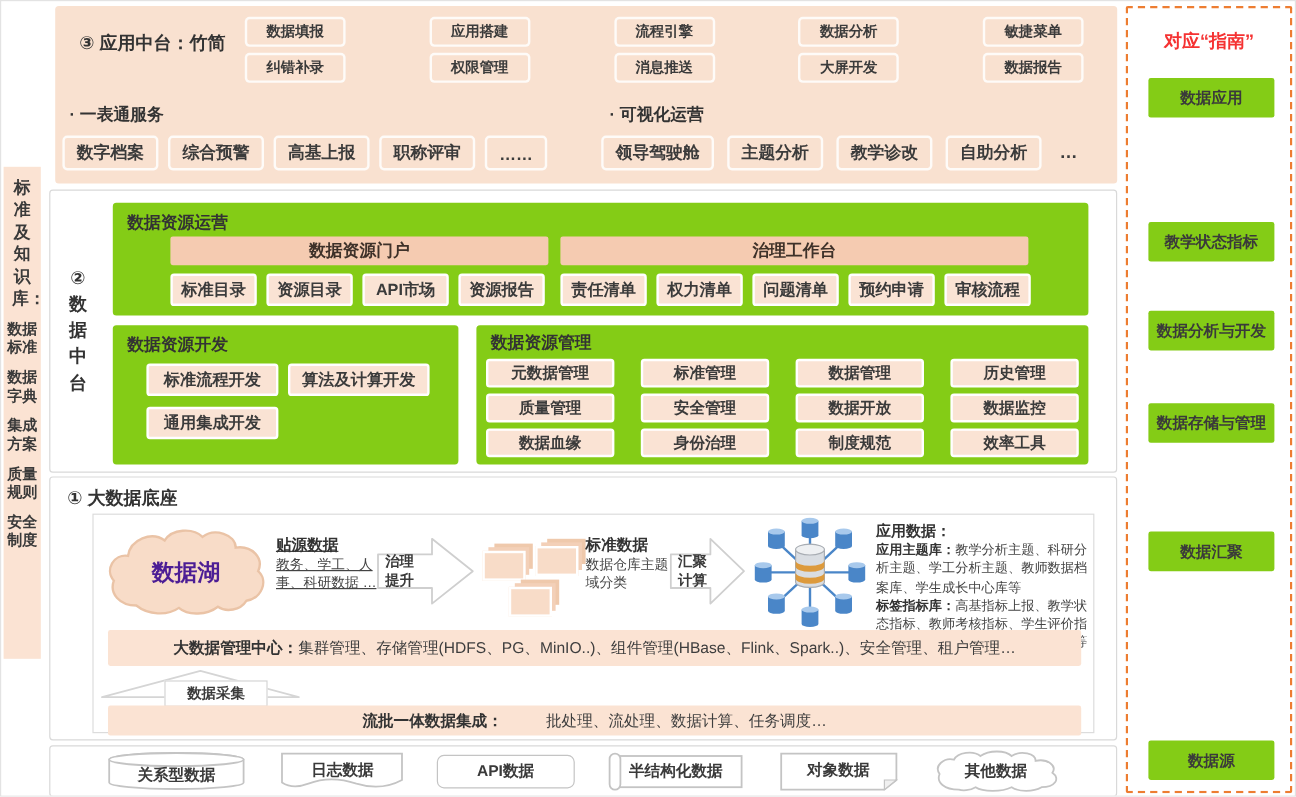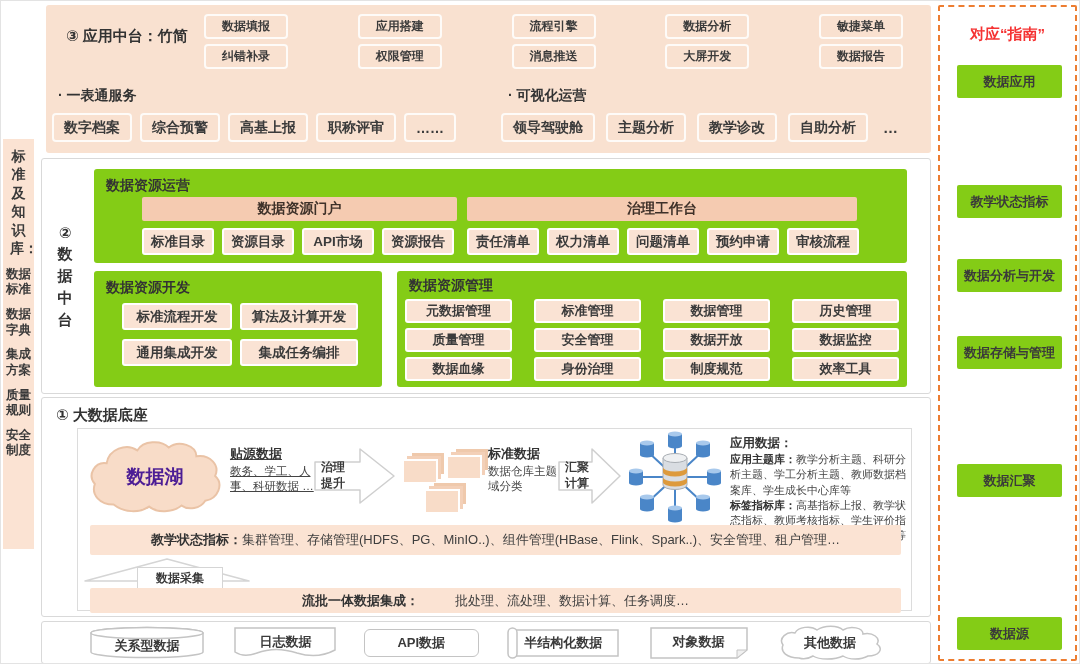--- a/index.html
+++ b/index.html
@@ -86,21 +86,21 @@
     display:flex;align-items:center;justify-content:space-between;padding:15px 45px;}
   .src-item{position:relative;display:flex;align-items:center;justify-content:center;}
   .src-item .s-lbl{position:absolute;font-size:13px;font-weight:700;color:#3a3a3a;white-space:nowrap;}
   .api-chip{width:115px;height:28px;border:1.5px solid #c4c4c4;border-radius:6px;background:#fff;}
 
   
   .guide{position:absolute;left:937px;top:4px;width:139px;height:656px;background:#fff;border:2px dashed #ed7d31;border-radius:2px;}
   .guide-title{position:absolute;left:0;right:0;top:18px;text-align:center;font-size:15px;font-weight:700;color:#f53232;}
   .guide-item{position:absolute;left:17px;width:105px;height:33px;background:#84cc16;border-radius:2px;
     display:flex;align-items:center;justify-content:center;font-size:13px;font-weight:700;color:#3a3a3a;}
-  .gi0{top:58px;} .gi1{top:178px;} .gi2{top:252px;} .gi3{top:329px;} .gi4{top:457px;} .gi5{top:610px;}
+  .gi0{top:58px;} .gi1{top:178px;} .gi2{top:252px;} .gi3{top:329px;} .gi4{top:436px;} .gi5{top:610px;}
 
   svg{display:block;}
 </style>
 </head>
 <body>
 
 <div id="stage">
 
   <div class="left-rail">
     <div class="rail-title">标准及知识库：</div>
@@ -168,21 +168,20 @@
         <div class="chip2">审核流程</div>
       </div>
     </div>
 
     <div class="sect dev-sect">
       <div class="sect-title">数据资源开发</div>
       <div class="dev-grid">
         <div class="chip2">标准流程开发</div>
         <div class="chip2">算法及计算开发</div>
         <div class="chip2">通用集成开发</div>
-        <div class="chip2">集成任务编排</div>
       </div>
     </div>
 
     <div class="sect mgmt-sect">
       <div class="sect-title" style="top:6px">数据资源管理</div>
       <div class="mgmt-grid">
         <div class="chip2">元数据管理</div>
         <div class="chip2">标准管理</div>
         <div class="chip2">数据管理</div>
         <div class="chip2">历史管理</div>
@@ -294,21 +293,21 @@
         </svg>
       </div>
 
       <div class="appdata">
         <div class="ad-h">应用数据：</div>
         <div><b>应用主题库：</b><span>教学分析主题、科研分析主题、学工分析主题、教师数据档案库、学生成长中心库等</span></div>
         <div><b>标签指标库：</b><span>高基指标上报、教学状态指标、教师考核指标、学生评价指标、学科评估指标、实体画像标签等</span></div>
       </div>
 
       <div class="base-bar bar1">
-        <b>教学状态指标：</b>
+        <b>大数据管理中心：</b>
           <span>集群管理、存储管理(HDFS、PG、MinIO..)、组件管理(HBase、Flink、Spark..)、安全管理、租户管理…</span>
       </div>
 
       <div class="collect">
         <svg width="168" height="26" viewBox="0 0 168 26">
           <polygon points="2,25 84,3 166,25" fill="#fff" stroke="#d5d5d5" stroke-width="1.5" stroke-linejoin="round"></polygon>
         </svg>
         <div class="c-lbl">数据采集</div>
       </div>
 

